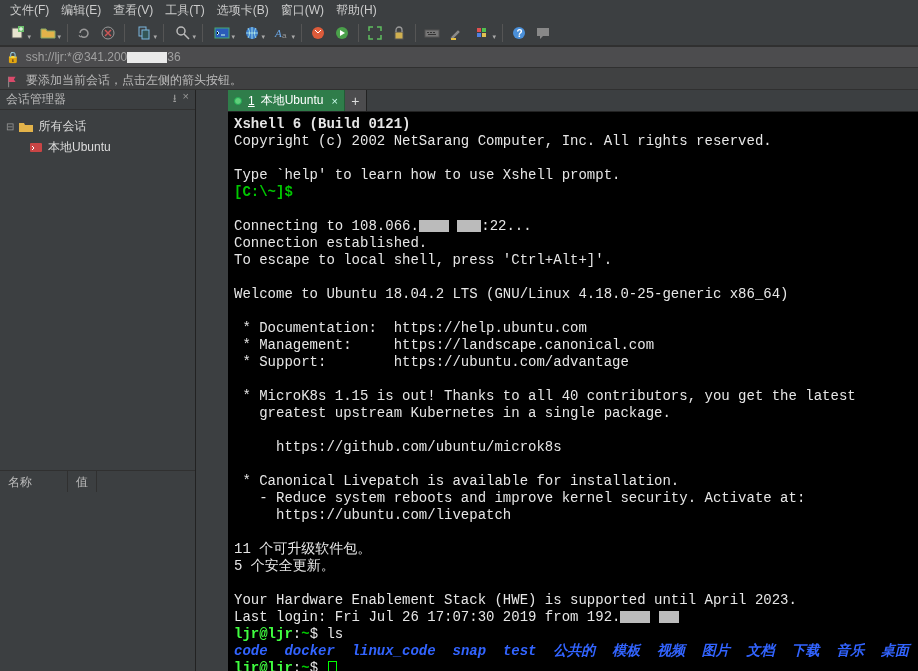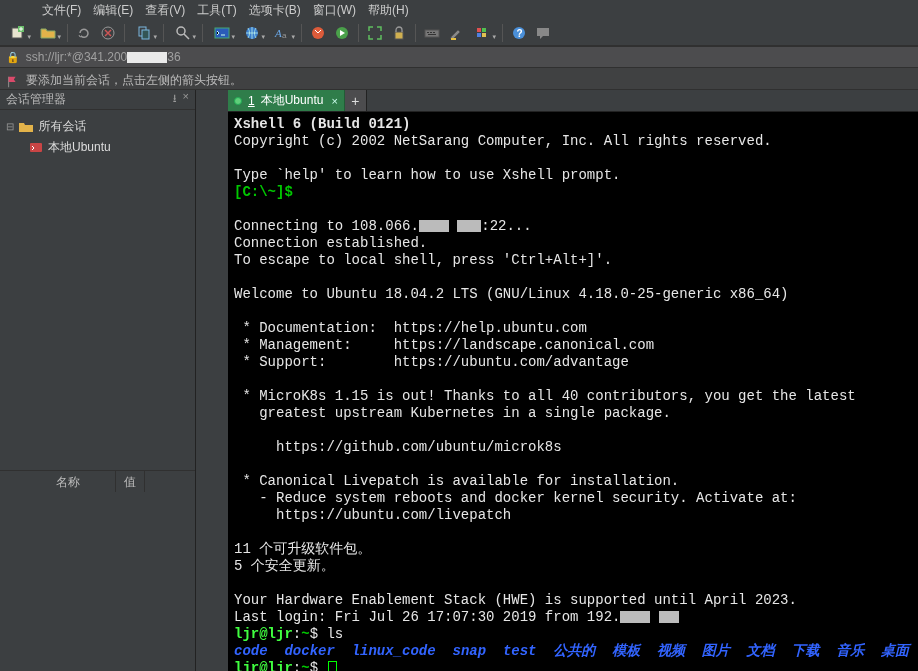--- a/index.html
+++ b/index.html
@@ -15,21 +15,20 @@
     flex-direction: column;
   }
   
   .menubar {
     display: flex;
     background: #3c3f41;
     padding: 2px 4px;
     gap: 0;
     height: 20px;
     align-items: center;
-    margin-left: 32px;
   }
   .menubar .mitem {
     padding: 1px 6px;
     color: #ccc;
     cursor: default;
   }
   
   .toolbar {
     display: flex;
     align-items: center;
@@ -130,21 +129,21 @@
     border-top: 1px solid #303030;
     display: flex;
     height: 22px;
     font-size: 12px;
     color: #bbb;
   }
   .sb-props .ph {
     padding: 3px 8px;
     border-right: 1px solid #303030;
   }
-  .sb-props .ph:first-child { width: 68px; margin-left: 48px; }
+  .sb-props .ph:first-child { width: 68px; }
   
   .termwrap {
     flex: 1;
     display: flex;
     flex-direction: column;
     background: #000;
     min-width: 0;
   }
   .tabbar {
     display: flex;
@@ -402,21 +401,21 @@
 <span> * Documentation:  https://help.ubuntu.com</span>
 <span> * Management:     https://landscape.canonical.com</span>
 <span> * Support:        https://ubuntu.com/advantage</span>
 <span></span>
 <span> * MicroK8s 1.15 is out! Thanks to all 40 contributors, you get the latest</span>
 <span>   greatest upstream Kubernetes in a single package.</span>
 <span></span>
 <span>     https://github.com/ubuntu/microk8s</span>
 <span></span>
 <span> * Canonical Livepatch is available for installation.</span>
-<span>   - Reduce system reboots and docker kernel security. Activate at:</span>
+<span>   - Reduce system reboots and improve kernel security. Activate at:</span>
 <span>     https://ubuntu.com/livepatch</span>
 <span></span>
 <span>11 个可升级软件包。</span>
 <span>5 个安全更新。</span>
 <span></span>
 <span>Your Hardware Enablement Stack (HWE) is supported until April 2023.</span>
 <span>Last login: Fri Jul 26 17:07:30 2019 from 192.</span><span class="redact2"></span> <span class="redact2" style="width:20px"></span>
 <span class="brgreen">ljr@ljr</span><span>:</span><span class="green">~</span><span>$ </span><span>ls</span>
 <span class="blue">code</span>  <span class="blue">docker</span>  <span class="blue">linux_code</span>  <span class="blue">snap</span>  <span class="blue">test</span>  <span class="blue">公共的</span>  <span class="blue">模板</span>  <span class="blue">视频</span>  <span class="blue">图片</span>  <span class="blue">文档</span>  <span class="blue">下载</span>  <span class="blue">音乐</span>  <span class="blue">桌面</span>
 <span class="brgreen">ljr@ljr</span><span>:</span><span class="green">~</span><span>$ </span><span class="cursor"></span></div>

